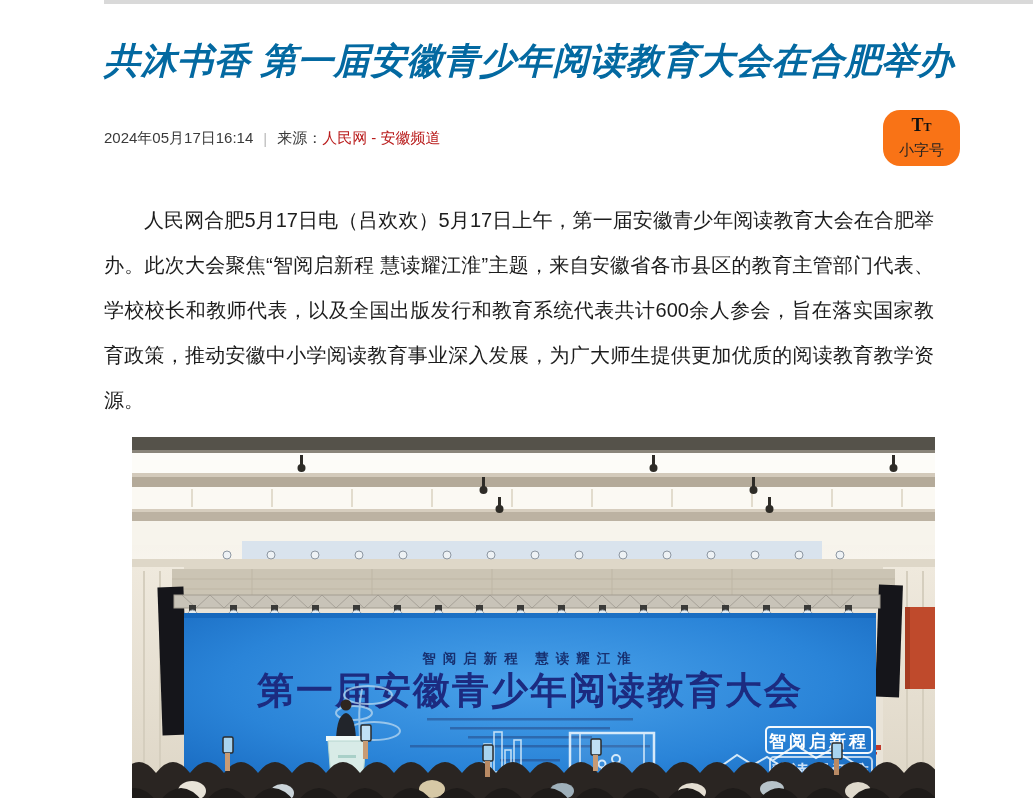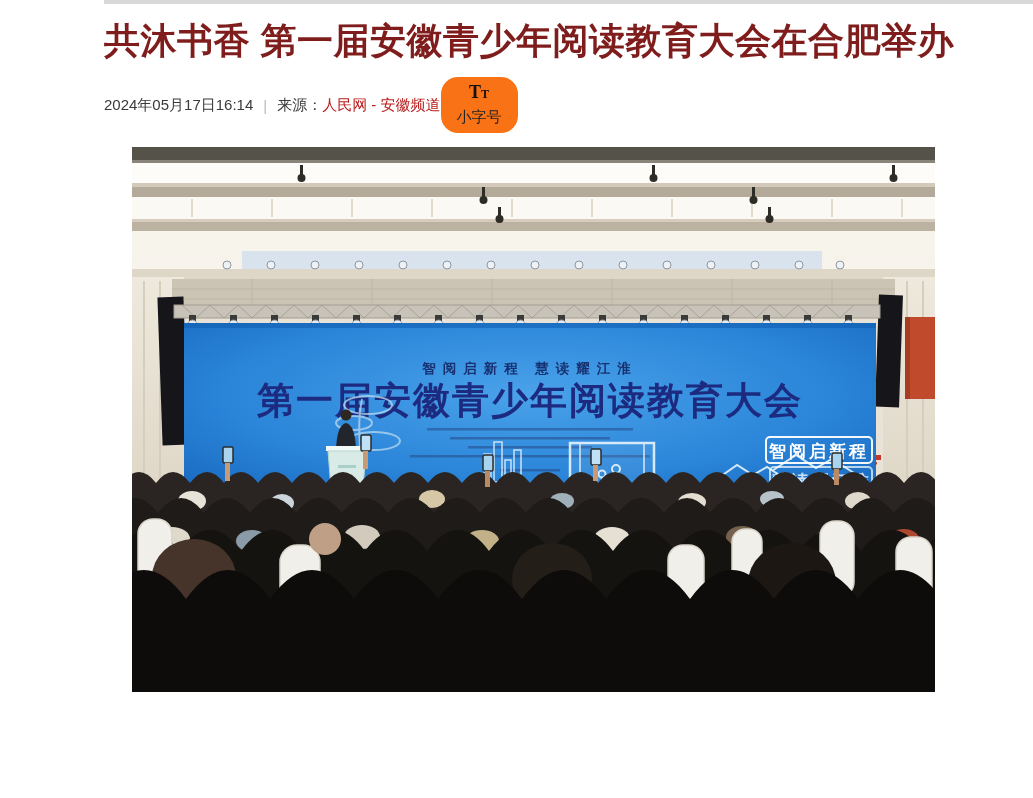--- a/index.html
+++ b/index.html
@@ -1,23 +1,23 @@
 <!DOCTYPE html>
 <html><head>
 <meta charset="utf-8">
 <style>
   * { margin:0; padding:0; box-sizing:border-box; }
   html,body { width:1033px; height:798px; overflow:hidden; background:#ffffff;
               font-family:"Liberation Sans", sans-serif; color:#1a1a1a; }
   .top-strip { position:absolute; left:104px; top:0; width:929px; height:4px; background:#d9d9d9; }
   .content { position:absolute; left:104px; top:0; width:860px; }
-  .article-title { margin-top:16px; width:856px; font-size:36px; line-height:50px;
-                   font-weight:bold; color:#7f1d1d; letter-spacing:0.5px; }
-  .meta-row { margin-top:11px; width:856px; display:flex; align-items:center;
-              justify-content:flex-start; }
+  .article-title { margin-top:36px; width:856px; font-size:36px; line-height:50px;
+                   font-weight:bold; color:#0369a1; letter-spacing:0.5px;font-style:italic; }
+  .meta-row { margin-top:24px; width:856px; display:flex; align-items:center;
+              justify-content:space-between; }
   .meta-left { font-size:15px; color:#3a3a3a; display:flex; align-items:center; }
   .meta-sep { color:#bbbbbb; margin:0 10px; }
   .source-link { color:#b91c1c; text-decoration:none; cursor:pointer; }
   .font-size-btn { display:flex; align-items:center; gap:7px; background:#f97316;
                    border:none; border-radius:17px; padding:6px 16px; font-size:15px;
                    color:#222; cursor:pointer; font-family:"Liberation Sans", sans-serif;flex-direction:column; }
   .tt-icon { font-family:"Liberation Serif", serif; font-weight:bold; color:#111; line-height:1; }
   .tt-big { font-size:18px; }
   .tt-small { font-size:12px; }
   .body-para { margin-top:32px; width:830px; font-size:20px; line-height:45px;
@@ -43,20 +43,21 @@
       <span class="meta-sep">|</span>
       <span>来源：</span>
       <a class="source-link">人民网 - 安徽频道</a>
     </div>
     <button class="font-size-btn">
       <span class="tt-icon"><span class="tt-big">T</span><span class="tt-small">T</span></span>
       <span>小字号</span>
     </button>
   </div>
 
+  <p class="body-para">人民网合肥5月17日电（吕欢欢）5月17日上午，第一届安徽青少年阅读教育大会在合肥举办。此次大会聚焦“智阅启新程 慧读耀江淮”主题，来自安徽省各市县区的教育主管部门代表、学校校长和教师代表，以及全国出版发行和教育系统代表共计600余人参会，旨在落实国家教育政策，推动安徽中小学阅读教育事业深入发展，为广大师生提供更加优质的阅读教育教学资源。</p>
 
   <figure class="photo">
     <svg width="803" height="545" viewBox="0 0 803 545" xmlns="http://www.w3.org/2000/svg">
       <defs>
         <radialGradient id="screenGrad" cx="50%" cy="38%" r="80%">
           <stop offset="0%" stop-color="#4aa2ea"></stop>
           <stop offset="55%" stop-color="#2a84d8"></stop>
           <stop offset="100%" stop-color="#1261b8"></stop>
         </radialGradient>
         <linearGradient id="wallSide" x1="0" y1="0" x2="0" y2="1">

